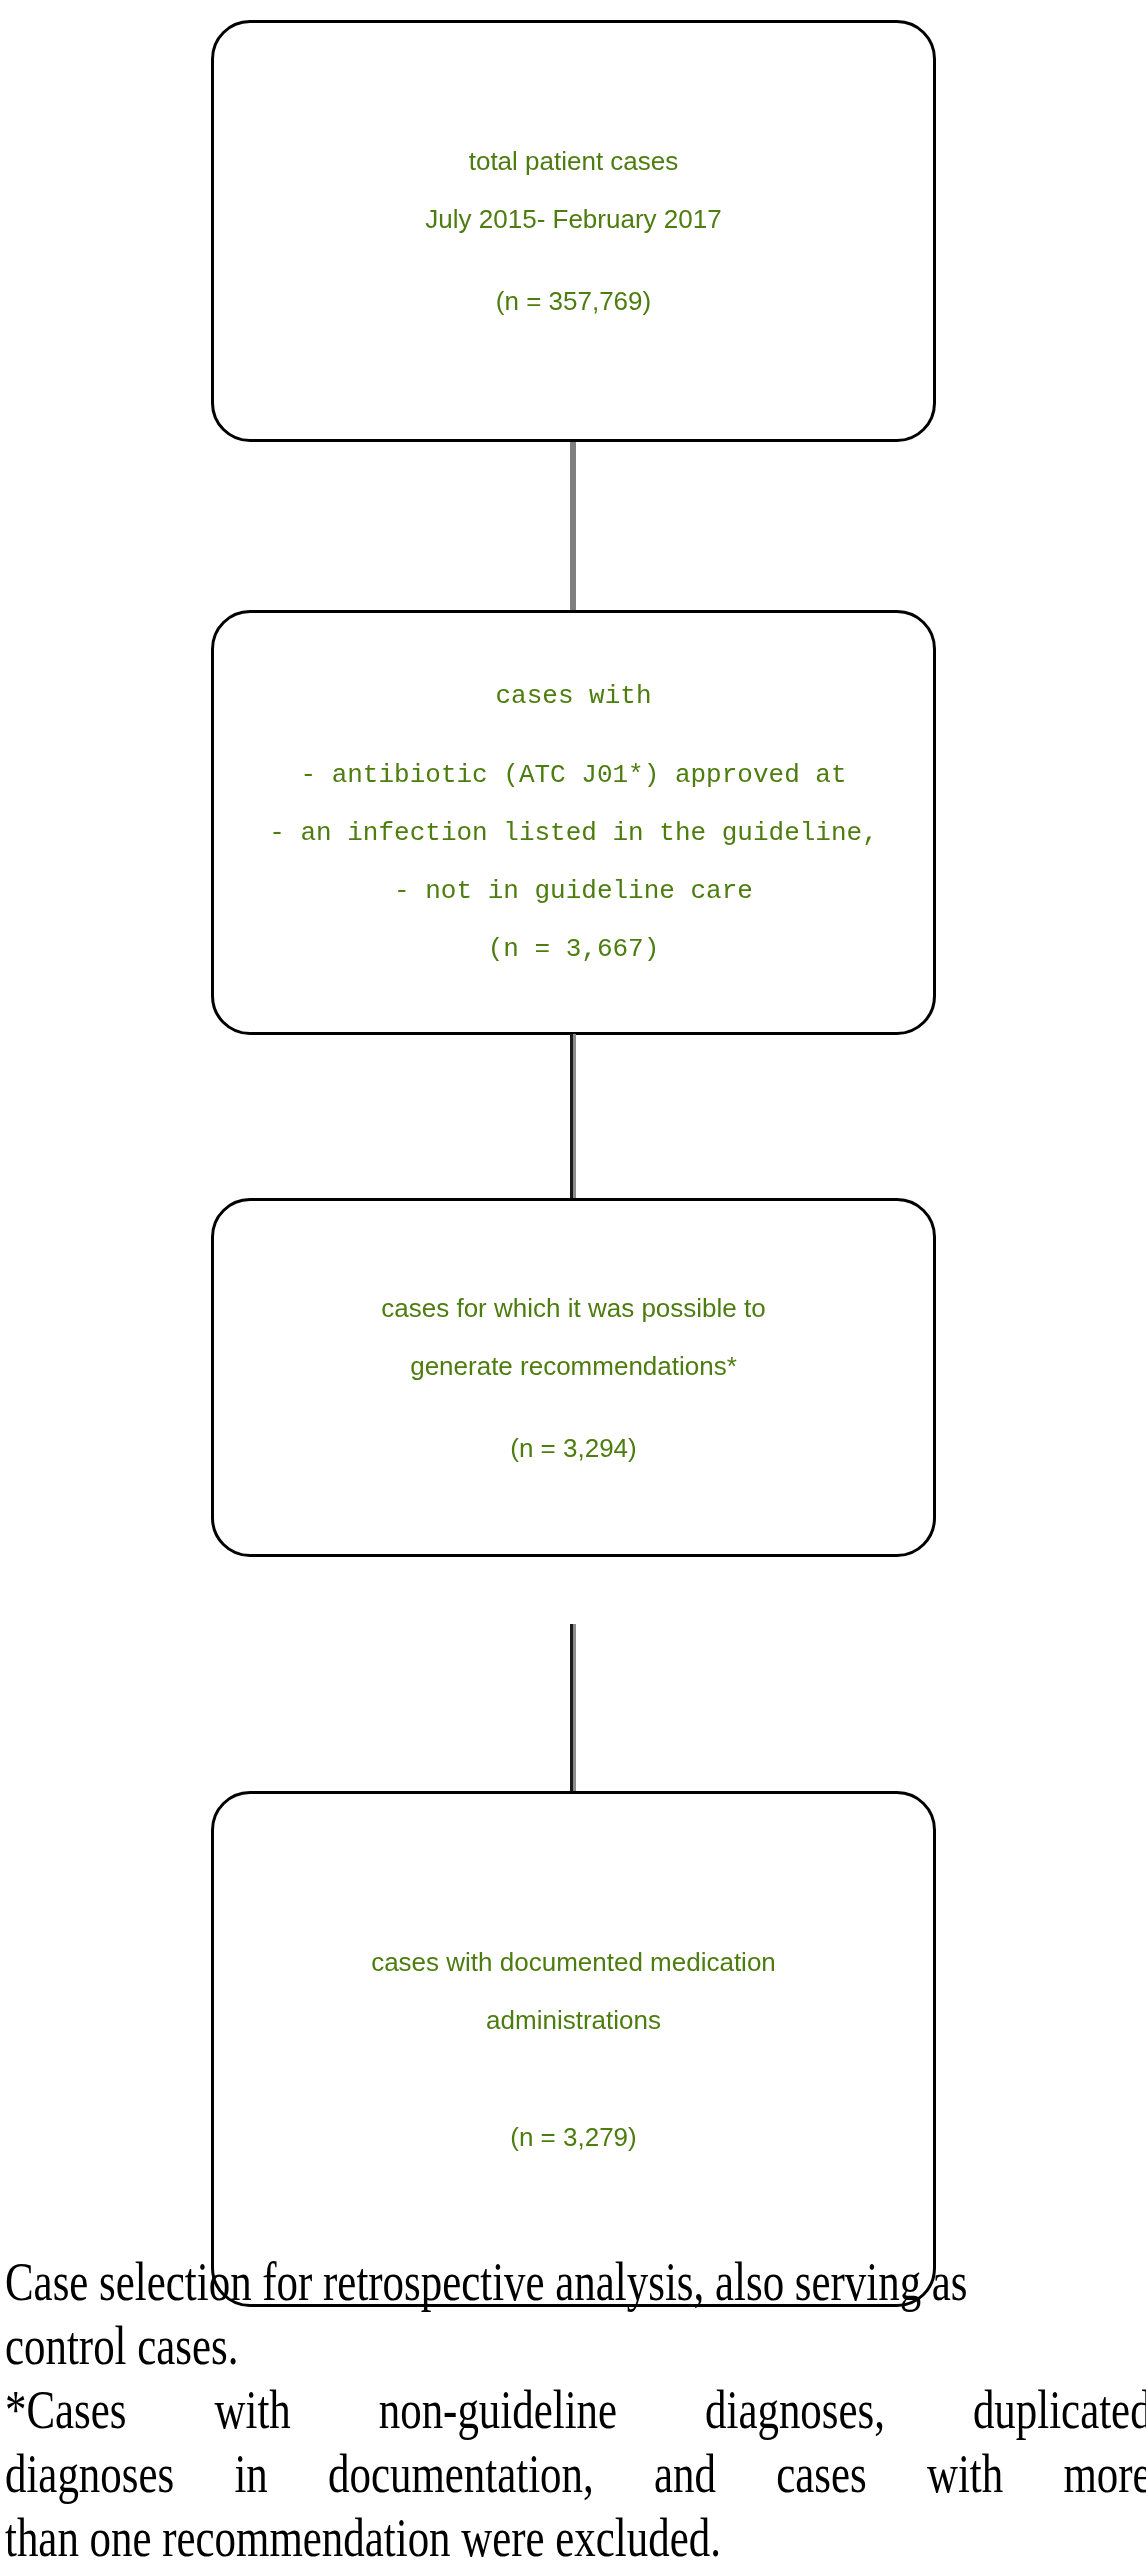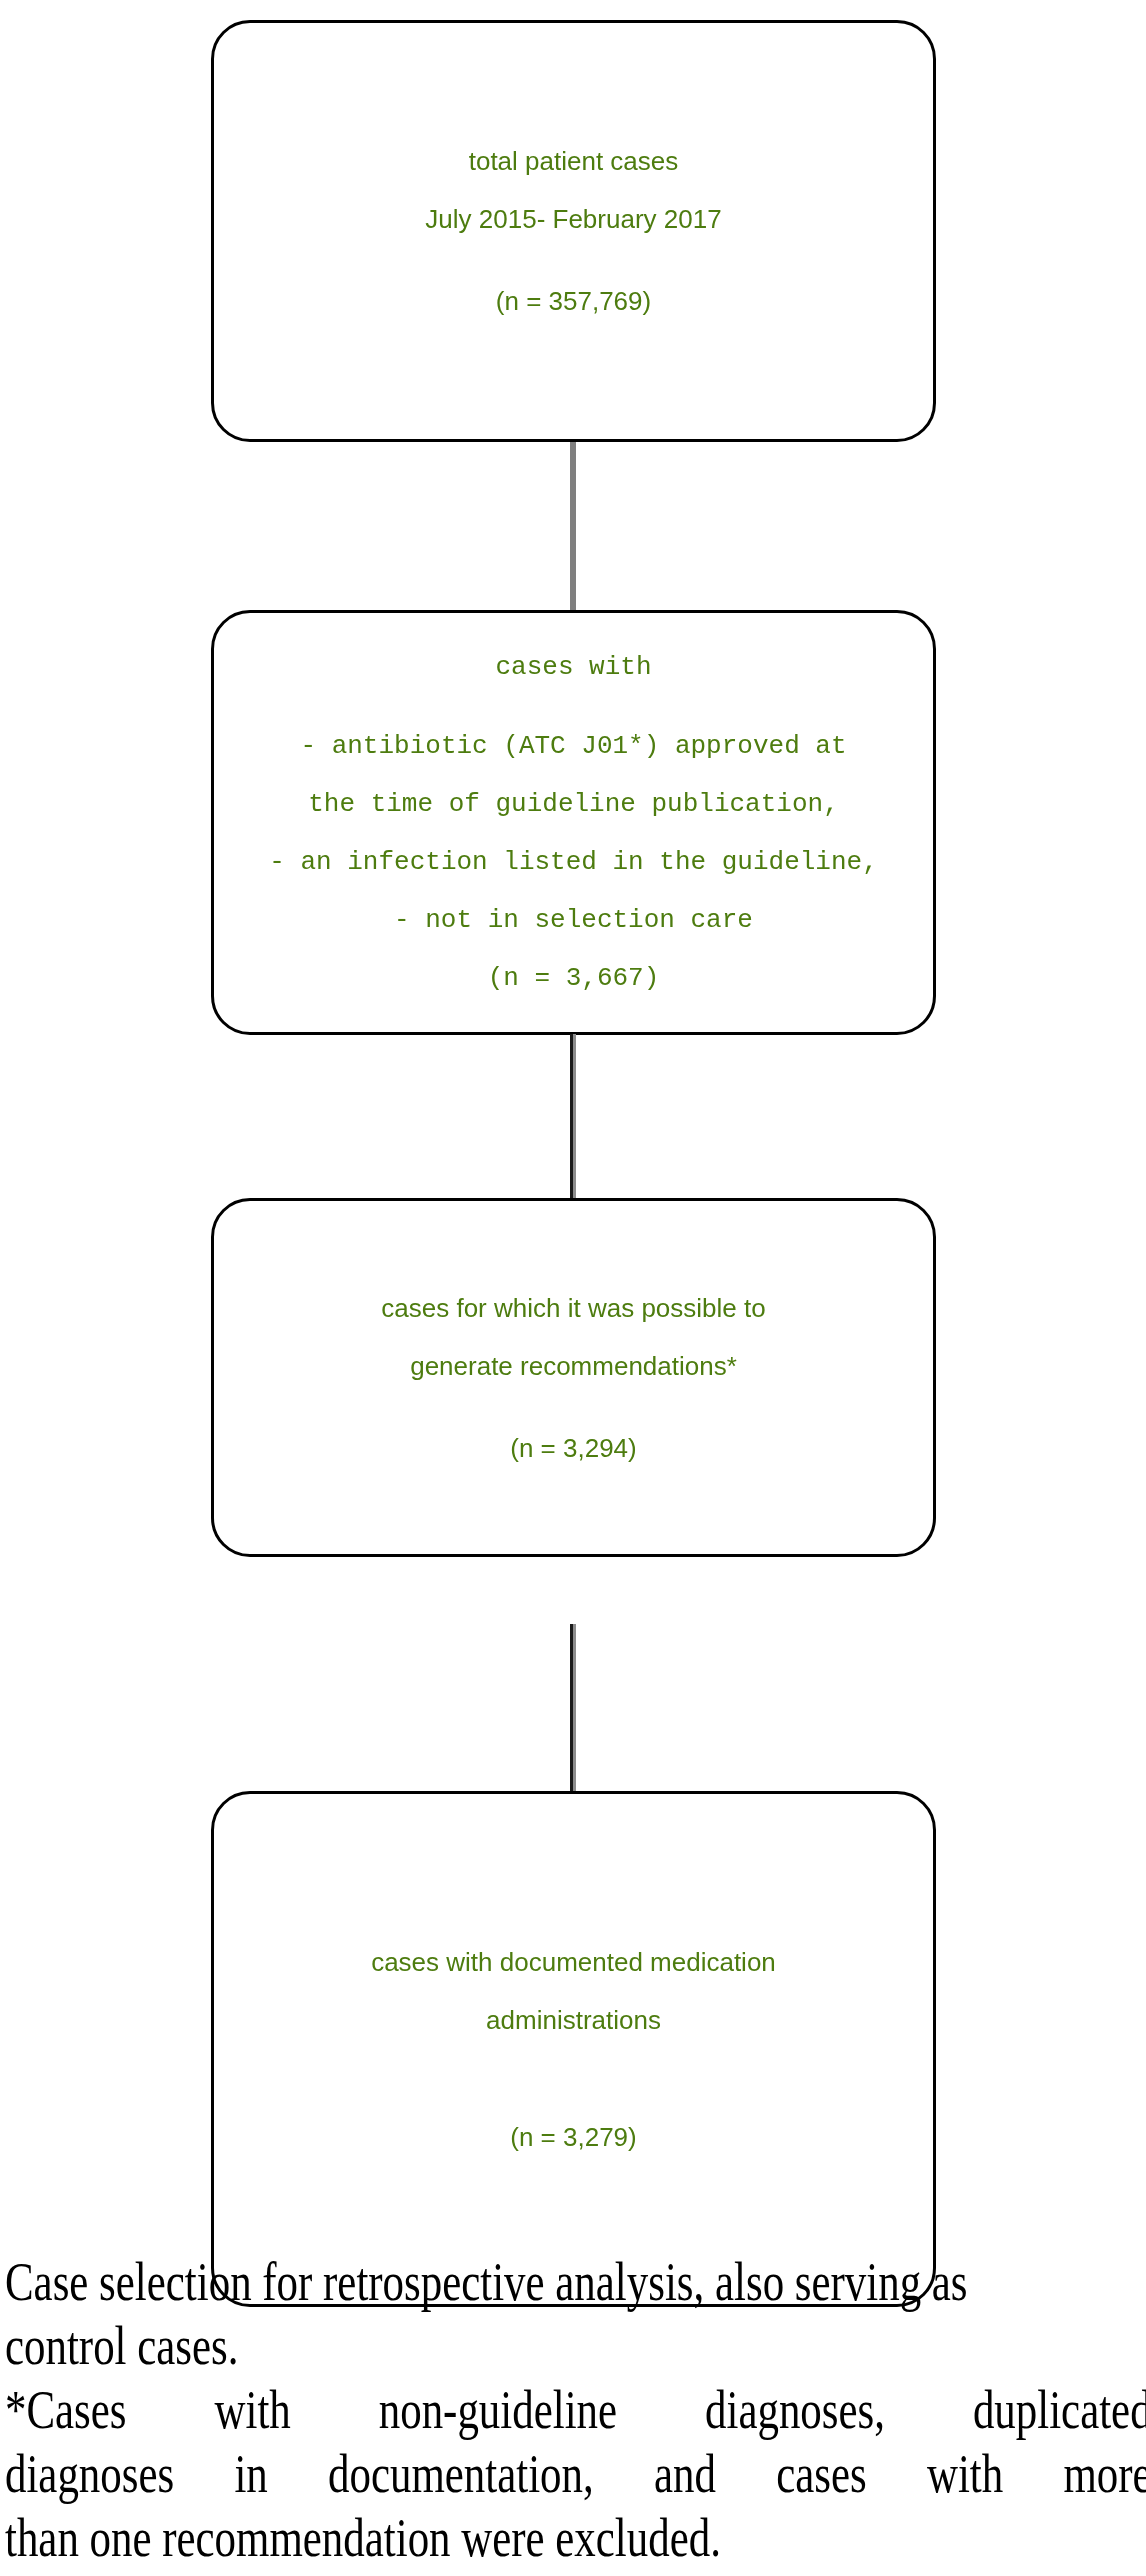--- a/index.html
+++ b/index.html
@@ -90,23 +90,22 @@
     <div class="box-line">total patient cases</div>
     <div class="box-line">July 2015- February 2017</div>
     <div class="box-line n-gap-sm">(n = 357,769)</div>
   </div>
 
   <div class="connector connector-gray conn-1"></div>
 
   <div class="flow-box box-2">
     <div class="box-line">cases with</div>
     <div class="box-line gap-above">- antibiotic (ATC J01*) approved at</div>
-    <div class="box-line">the time of guideline publication,</div>
     <div class="box-line">- an infection listed in the guideline,</div>
-    <div class="box-line">- not in selection care</div>
+    <div class="box-line">- not in guideline care</div>
     <div class="box-line">(n = 3,667)</div>
   </div>
 
   <div class="connector connector-dual conn-2"></div>
 
   <div class="flow-box box-3">
     <div class="box-line">cases for which it was possible to</div>
     <div class="box-line">generate recommendations*</div>
     <div class="box-line n-gap-sm">(n = 3,294)</div>
   </div>

